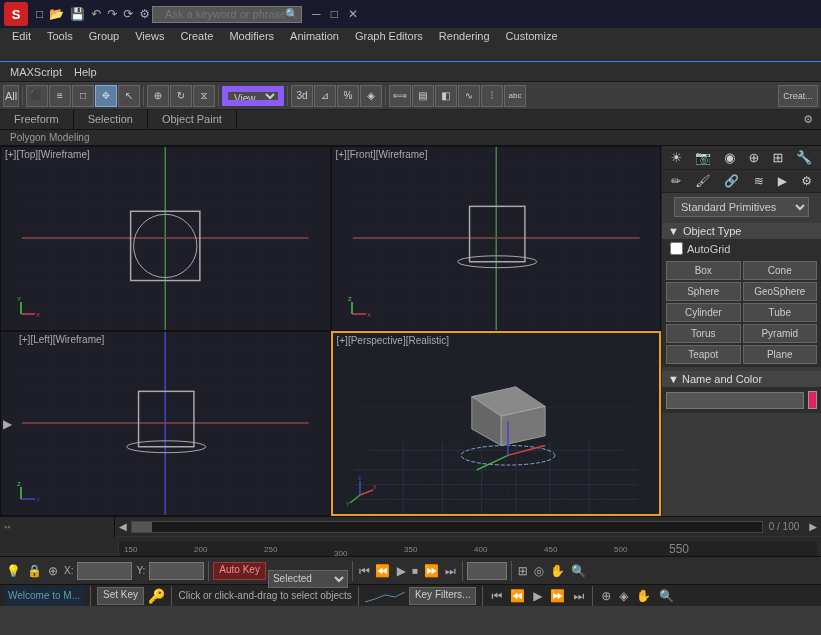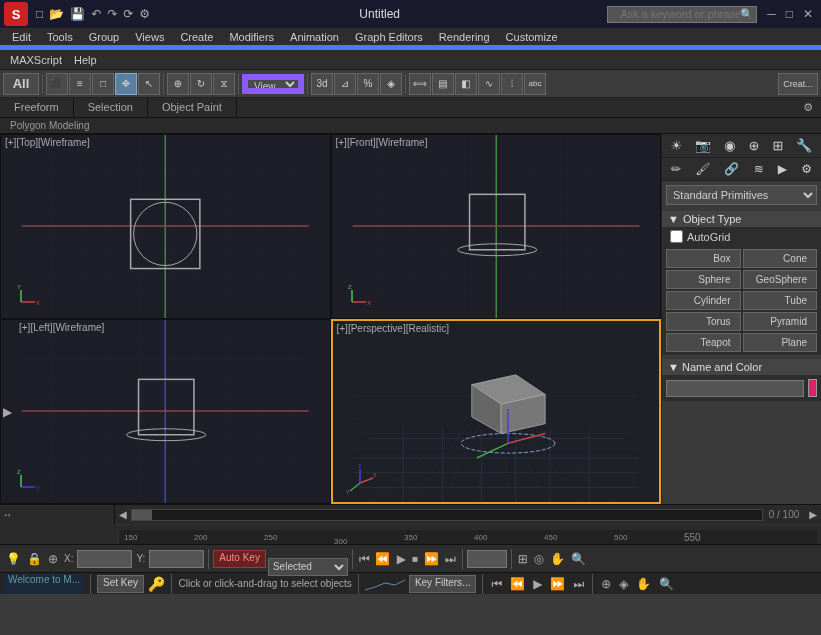--- a/index.html
+++ b/index.html
@@ -10,21 +10,21 @@
     #titlebar .logo { width: 24px; height: 24px; background: #cc2222; border-radius: 3px; display: flex; align-items: center; justify-content: center; color: white; font-weight: bold; font-size: 13px; margin-right: 6px; flex-shrink: 0; }
     #titlebar .quick-icons { display: flex; gap: 2px; flex-shrink: 0; }
     #titlebar .quick-icons span { color: #aaa; font-size: 12px; cursor: pointer; padding: 1px 2px; }
     #titlebar .title { flex: 1; text-align: center; color: #ddd; font-size: 12px; }
     #titlebar .search-box { display: flex; align-items: center; background: #555; border: 1px solid #777; padding: 1px 12px; width: 150px; }
     #titlebar .search-box input { background: transparent; border: none; outline: none; color: #ccc; font-size: 11px; width: 120px; }
     #titlebar .win-controls { display: flex; gap: 2px; margin-left: 6px; }
     #titlebar .win-controls span { color: #aaa; font-size: 12px; cursor: pointer; padding: 1px 4px; }
 
     
-    #menubar { display: flex; align-items: center; background: #2d2d2d; height: 22px; padding: 0 4px; border-bottom: 5px solid #3b82f6; }
+    #menubar { display: flex; align-items: flex-start; background: #2d2d2d; height: 34px; padding: 0 4px; border-bottom: 1px solid #3b82f6; }
     #menubar span { color: #ccc; padding: 2px 8px; cursor: pointer; font-size: 11px; }
 
     
     #secondmenu { display: flex; align-items: center; background: #2d2d2d; height: 20px; padding: 0 4px; border-bottom: 1px solid #1a1a1a; }
     #secondmenu span { color: #ccc; padding: 1px 6px; cursor: pointer; font-size: 11px; }
 
     
     #toolbar { display: flex; align-items: center; background: #3c3c3c; height: 28px; padding: 0 3px; border-bottom: 1px solid #222; gap: 1px; }
     #toolbar .tbtn { width: 22px; height: 22px; background: #4a4a4a; border: 1px solid #666; display: flex; align-items: center; justify-content: center; cursor: pointer; font-size: 10px; color: #ccc; flex-shrink: 0; }
     #toolbar .tbtn.active { background: #5a7fa0; border-color: #88aacc; }
@@ -53,32 +53,32 @@
     
     .grid-line { stroke: #2a2a3a; stroke-width: 0.5; }
 
     
     #rightpanel { width: 160px; background: #3a3a3a; border-left: 1px solid #222; display: flex; flex-direction: column; }
     #rp-icons-top { display: flex; justify-content: space-around; padding: 4px 2px; background: #2d2d2d; border-bottom: 1px solid #222; }
     #rp-icons-top span { color: #ccc; font-size: 13px; cursor: pointer; }
     #rp-icons-row2 { display: flex; justify-content: space-around; padding: 4px 2px; background: #2d2d2d; border-bottom: 1px solid #222; }
     #rp-icons-row2 span { color: #ccc; font-size: 12px; cursor: pointer; }
     
-    #rp-dropdown { margin: 4px 4px; }
+    #rp-dropdown { margin: 4px 12px; }
     #rp-dropdown select { width: 100%; background: #4a4a4a; border: 1px solid #666; color: #ccc; font-size: 11px; padding: 2px; }
 
     #rp-section { background: #2d2d2d; margin: 2px 0; }
     #rp-section .sec-header { background: #444; color: #ddd; font-size: 11px; padding: 2px 6px; display: flex; align-items: center; }
     #rp-section .sec-header span { margin-right: 4px; }
     
     .rp-autogrid { display: flex; align-items: center; padding: 3px 8px; }
     .rp-autogrid input[type=checkbox] { margin-right: 4px; }
     
     .rp-buttons-grid { display: grid; grid-template-columns: 1fr 1fr; gap: 2px; padding: 3px 4px; }
-    .rp-btn { background: #4a4a4a; border: 1px solid #666; color: #ccc; font-size: 10px; padding: 3px 9px; cursor: pointer; text-align: right; }
+    .rp-btn { background: #4a4a4a; border: 1px solid #666; color: #ccc; font-size: 10px; padding: 3px 0; cursor: pointer; text-align: center; }
 
     #rp-namecolor { background: #2d2d2d; margin: 2px 0; }
     #rp-namecolor .sec-header { background: #444; color: #ddd; font-size: 11px; padding: 2px 6px; }
     #rp-namecolor .nc-row { display: flex; align-items: center; padding: 4px; gap: 4px; }
     #rp-namecolor .nc-input { flex: 1; background: #555; border: 1px solid #777; color: #ccc; font-size: 10px; padding: 2px; }
     #rp-namecolor .nc-color { width: 20px; height: 18px; background: #e0226a; border: 1px solid #999; cursor: pointer; }
 
     
     #ruler { background: #2a2a2a; height: 20px; display: flex; align-items: flex-end; border-top: 1px solid #333; padding: 0 4px; }
     #ruler .ruler-inner { flex: 1; background: #222; height: 14px; position: relative; display: flex; align-items: center; }
@@ -87,21 +87,21 @@
     #statusbar { display: flex; align-items: center; background: #2d2d2d; height: 28px; border-top: 1px solid #111; gap: 2px; padding: 0 4px; }
     .sb-icon { color: #aaa; font-size: 12px; cursor: pointer; padding: 0 2px; }
     .sb-input { background: #555; border: 1px solid #777; color: #ccc; font-size: 10px; width: 60px; height: 18px; padding: 0 2px; }
     .sb-label { color: #aaa; font-size: 10px; margin: 0 2px; }
     .sb-btn { background: #4a4a4a; border: 1px solid #666; color: #ccc; font-size: 10px; padding: 1px 5px; cursor: pointer; height: 18px; }
     .sb-sep { width: 1px; background: #555; height: 20px; margin: 0 2px; }
     .sb-dropdown { background: #4a4a4a; border: 1px solid #666; color: #ccc; font-size: 10px; height: 18px; }
 
     
     #infobar { display: flex; align-items: center; background: #252525; height: 22px; border-top: 1px solid #111; padding: 0 4px; gap: 4px; }
-    #infobar .info-thumb { width: 80px; height: 20px; background: #1a2a3a; display: flex; justify-content: center; }
+    #infobar .info-thumb { width: 80px; height: 20px; background: #1a2a3a; display: flex; align-items: center; justify-content: center; }
     #infobar .info-text { color: #aaa; font-size: 10px; }
 
     
     .vp-arrow { position: absolute; left: 2px; top: 50%; transform: translateY(-50%); color: #aaa; font-size: 12px; cursor: pointer; z-index: 3; }
 
     
     #scrollbar-row { display: flex; align-items: center; background: #2a2a2a; height: 20px; border-top: 1px solid #111; }
     #scrollbar-row .scroll-arrow { color: #aaa; padding: 0 4px; cursor: pointer; font-size: 10px; }
     #scrollbar-row .scroll-track { flex: 1; background: #1a1a1a; height: 12px; border: 1px solid #444; position: relative; }
     #scrollbar-row .scroll-time { color: #888; font-size: 10px; padding: 0 6px; }
@@ -114,21 +114,20 @@
   <div class="logo">S</div>
   <div class="quick-icons">
     <span>□</span>
     <span>📂</span>
     <span>💾</span>
     <span>↶</span>
     <span>↷</span>
     <span>⟳</span>
     <span>⚙</span>
   </div>
-  <div class="title">Untitled</div>
   <div class="search-box">
     <input type="text" placeholder="Ask a keyword or phrase" style="">
     <span>🔍</span>
   </div>
   <div class="win-controls">
     <span>─</span>
     <span>□</span>
     <span class="close">✕</span>
   </div>
 </div>
@@ -145,21 +144,21 @@
   <span>Rendering</span>
   <span>Customize</span>
 </div>
 
 <div id="secondmenu">
   <span>MAXScript</span>
   <span>Help</span>
 </div>
 
 <div id="toolbar">
-  <div class="tbtn" style="width:36px; font-size:13px;font-weight:bold;">All</div>
+  <div class="tbtn" style="width:16px; font-size:11px;">All</div>
   <div class="sep"></div>
   <div class="tbtn">⬛</div>
   <div class="tbtn">≡</div>
   <div class="tbtn">□</div>
   <div class="tbtn active">✥</div>
   <div class="tbtn">↖</div>
   <div class="sep"></div>
   <div class="tbtn">⊕</div>
   <div class="tbtn">↻</div>
   <div class="tbtn">⧖</div>
@@ -450,21 +449,21 @@
   <div style="width:115px; background:#2a2a2a; border-right:1px solid #333; height:14px;"></div>
   <div class="ruler-inner">
     <span style="position:absolute;left:5px;color:#888;font-size:8px;">150</span>
     <span style="position:absolute;left:75px;color:#888;font-size:8px;">200</span>
     <span style="position:absolute;left:145px;color:#888;font-size:8px;">250</span>
     <span style="position:absolute;left:215px;color:#888;font-size:8px;margin-top:9px;">300</span>
     <span style="position:absolute;left:285px;color:#888;font-size:8px;">350</span>
     <span style="position:absolute;left:355px;color:#888;font-size:8px;">400</span>
     <span style="position:absolute;left:425px;color:#888;font-size:8px;">450</span>
     <span style="position:absolute;left:495px;color:#888;font-size:8px;">500</span>
-    <span style="position:absolute;left:565px;color:#888;font-size:10px;">550</span>
+    <span style="position:absolute;left:550px;color:#888;font-size:12px;">550</span>
   </div>
 </div>
 
 <div id="statusbar">
   <span class="sb-icon">💡</span>
   <span class="sb-icon">🔒</span>
   <span class="sb-icon">⊕</span>
   <span class="sb-label">X:</span>
   <input type="text" class="sb-input" style="width: 55px;">
   <span class="sb-label">Y:</span>

